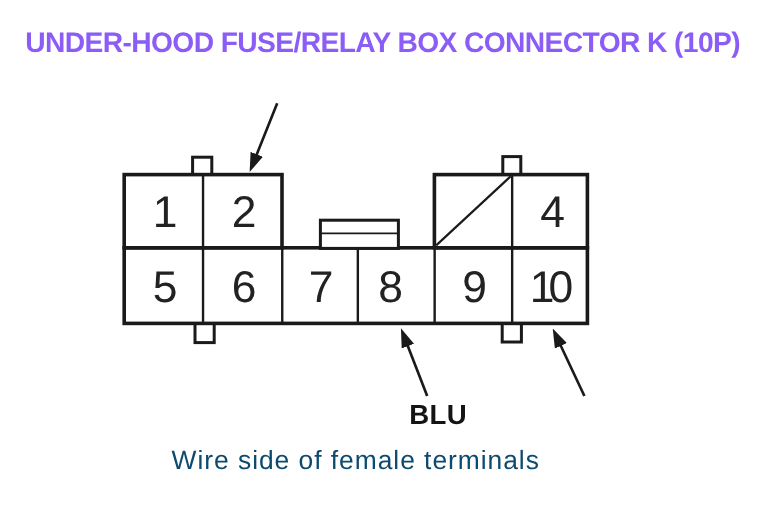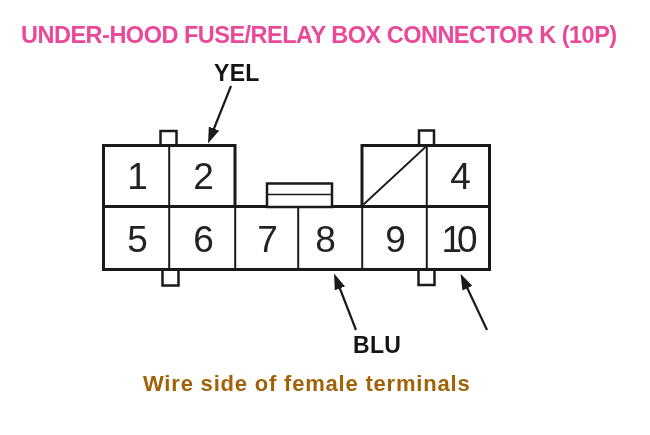--- a/index.html
+++ b/index.html
@@ -11,37 +11,37 @@
     overflow: hidden;
     font-family: "Liberation Sans", sans-serif;
     color: #161616;
   }
   .abs { position: absolute; white-space: nowrap; }
   #title {
     left: 21px; top: 22px;
     font-size: 23.5px;
     font-weight: 700;
     letter-spacing: -0.5px;
-    color: #ec4899;
+    color: #8b5cf6;
   }
   .wire-label {
     font-size: 23px;
     font-weight: 700;
     letter-spacing: 0.3px;
     color: #141414;
   }
   #yel-label { left: 214px; top: 60px; }
-  #blu-label { left: 341px; top: 332px; margin-left: 12px; }
+  #blu-label { left: 341px; top: 332px; }
   #blk-label { left: 469px; top: 332px; }
   #caption {
     left: 143px; top: 371px;
     font-size: 22px;
-    font-weight: 700;
+    font-weight: 400;
     letter-spacing: 0.8px;
-    color: #a16207;
+    color: #0c4a6e;
   }
   #diagram-svg { position: absolute; left: 0; top: 0; }
   .ink-line { stroke: #1a1a1a; fill: none; }
   .ink-rect { stroke: #1a1a1a; fill: #ffffff; }
   .arrow-line { stroke: #1a1a1a; stroke-width: 2.2; fill: none; }
   .pin {
     font-family: "Liberation Sans", sans-serif;
     font-size: 37px;
     font-weight: 400;
     fill: #222222;
@@ -49,21 +49,20 @@
     letter-spacing: -5px;
   }
 </style>
 </head>
 <body>
 
 <div id="page">
 
   <div id="title" class="abs">UNDER-HOOD FUSE/RELAY BOX CONNECTOR K (10P)</div>
 
-  <div id="yel-label" class="abs wire-label">YEL</div>
   <div id="blu-label" class="abs wire-label">BLU</div>
 
   <div id="caption" class="abs">Wire side of female terminals</div>
 
   <svg id="diagram-svg" width="650" height="435" viewBox="0 0 650 435" xmlns="http://www.w3.org/2000/svg">
     <defs>
       <marker id="ah" viewBox="0 0 16 11" refX="8" refY="5.5" markerWidth="16" markerHeight="11" markerUnits="userSpaceOnUse" orient="auto">
         <path d="M0,0 L16,5.5 L0,11 Z" fill="#1a1a1a"></path>
       </marker>
     </defs>

